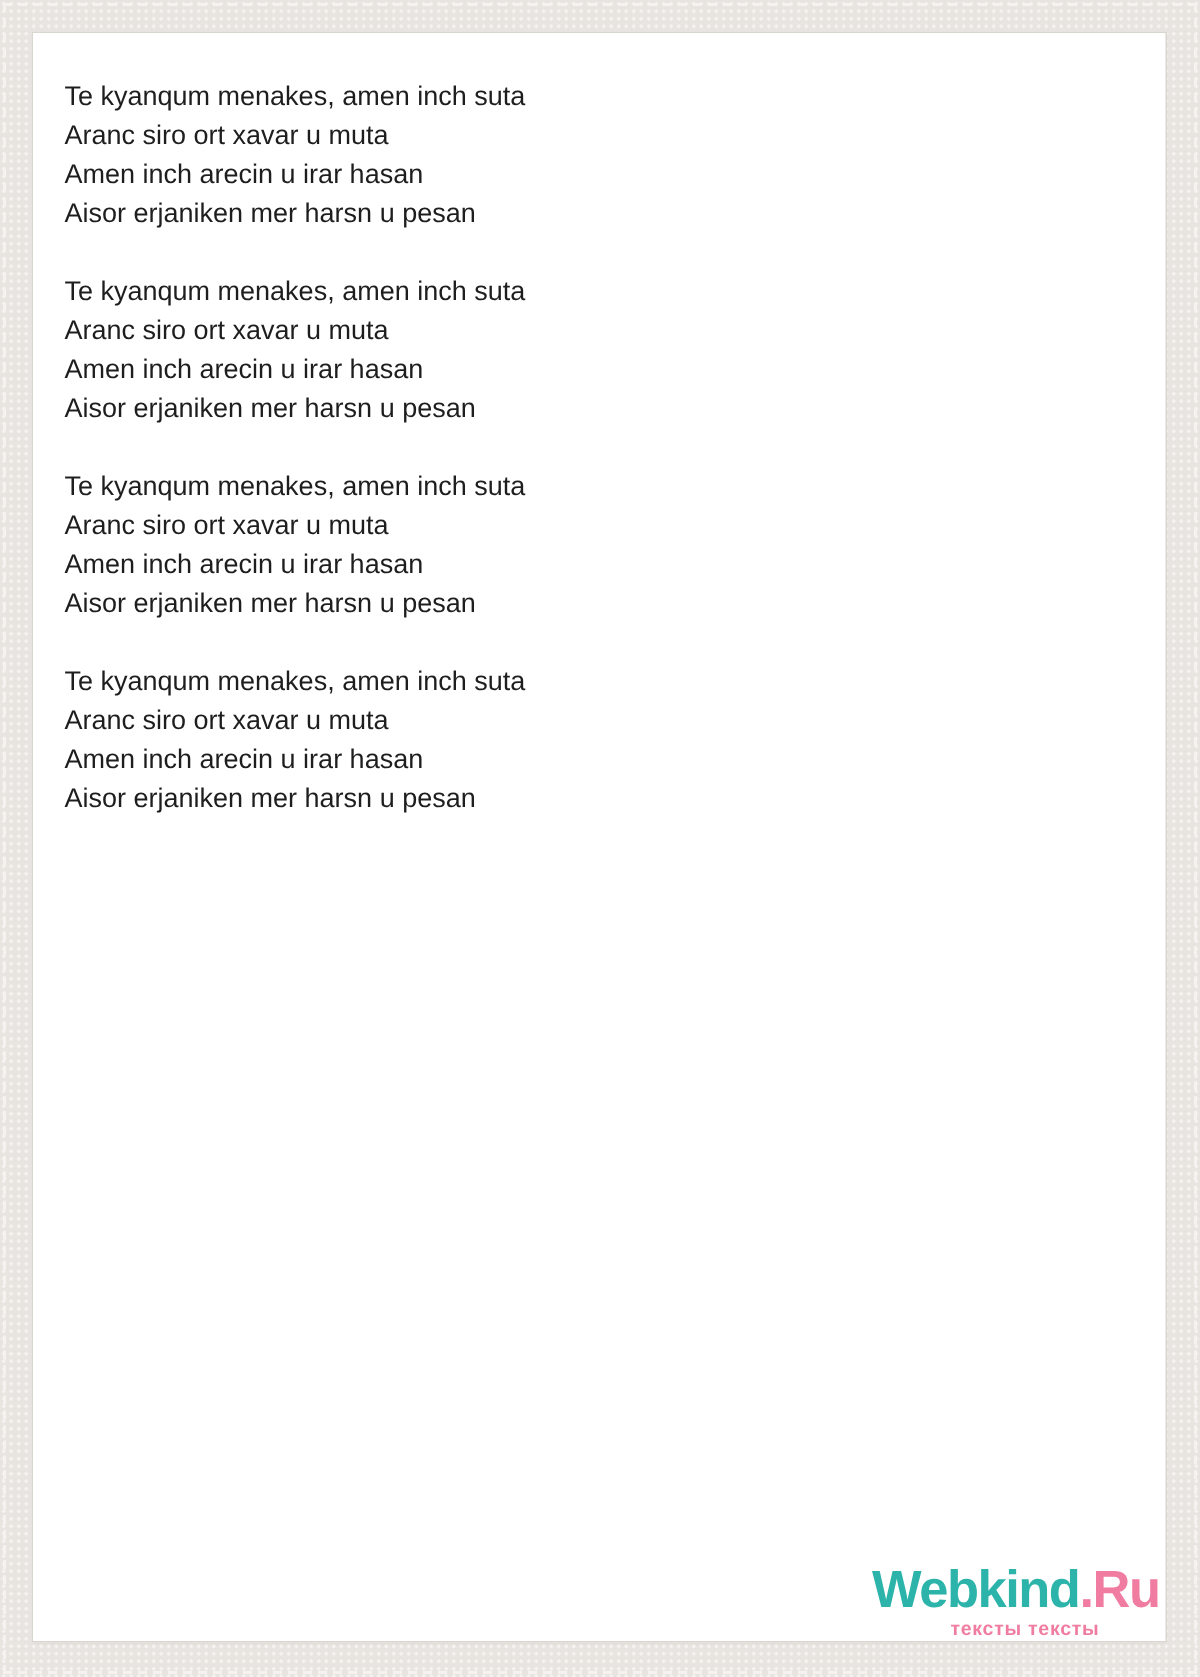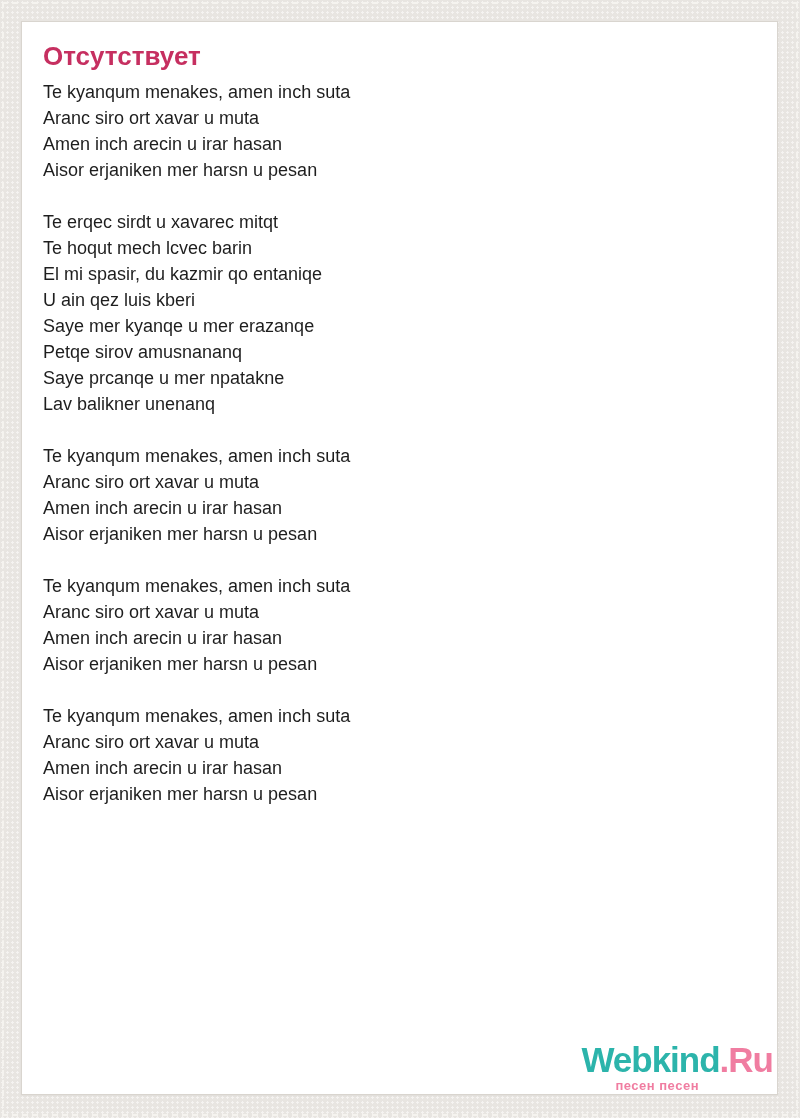--- a/index.html
+++ b/index.html
@@ -60,21 +60,21 @@
     line-height: 26px;
     color: var(--lyrics-text, #1e1e1e);
   }
   .stanza {
     margin: 0 0 26px 0;
   }
   .logo {
     position: absolute;
     right: 4px;
     bottom: 2px;
-    text-align: center;
+    text-align: right;
     line-height: 1;
     text-decoration: none;
     display: block;
   }
   .logo-main {
     font-size: 35px;
     font-weight: bold;
     letter-spacing: -1px;
     line-height: 35px;
     white-space: nowrap;
@@ -91,31 +91,29 @@
     line-height: 13px;
   }
 </style>
 </head>
 <body>
 
 <div class="perforation"></div>
 
 <div class="card">
 
-  <h1 class="song-title">Отсутствует</h1>
 
 
   <div class="lyrics">
       <p class="stanza">Te kyanqum menakes, amen inch suta<br>Aranc siro ort xavar u muta<br>Amen inch arecin u irar hasan<br>Aisor erjaniken mer harsn u pesan</p>
-      <p class="stanza">Te erqec sirdt u xavarec mitqt<br>Te hoqut mech lcvec barin<br>El mi spasir, du kazmir qo entaniqe<br>U ain qez luis kberi<br>Saye mer kyanqe u mer erazanqe<br>Petqe sirov amusnananq<br>Saye prcanqe u mer npatakne<br>Lav balikner unenanq</p>
       <p class="stanza">Te kyanqum menakes, amen inch suta<br>Aranc siro ort xavar u muta<br>Amen inch arecin u irar hasan<br>Aisor erjaniken mer harsn u pesan</p>
       <p class="stanza">Te kyanqum menakes, amen inch suta<br>Aranc siro ort xavar u muta<br>Amen inch arecin u irar hasan<br>Aisor erjaniken mer harsn u pesan</p>
       <p class="stanza">Te kyanqum menakes, amen inch suta<br>Aranc siro ort xavar u muta<br>Amen inch arecin u irar hasan<br>Aisor erjaniken mer harsn u pesan</p>
     </div>
 
   <a class="logo">
     <div class="logo-main">
       <span class="logo-name">Webkind</span><span class="logo-domain">.Ru</span>
     </div>
-    <div class="logo-tagline">песен песен</div>
+    <div class="logo-tagline">тексты тексты</div>
   </a>
 
 </div>
 
 </body></html>

